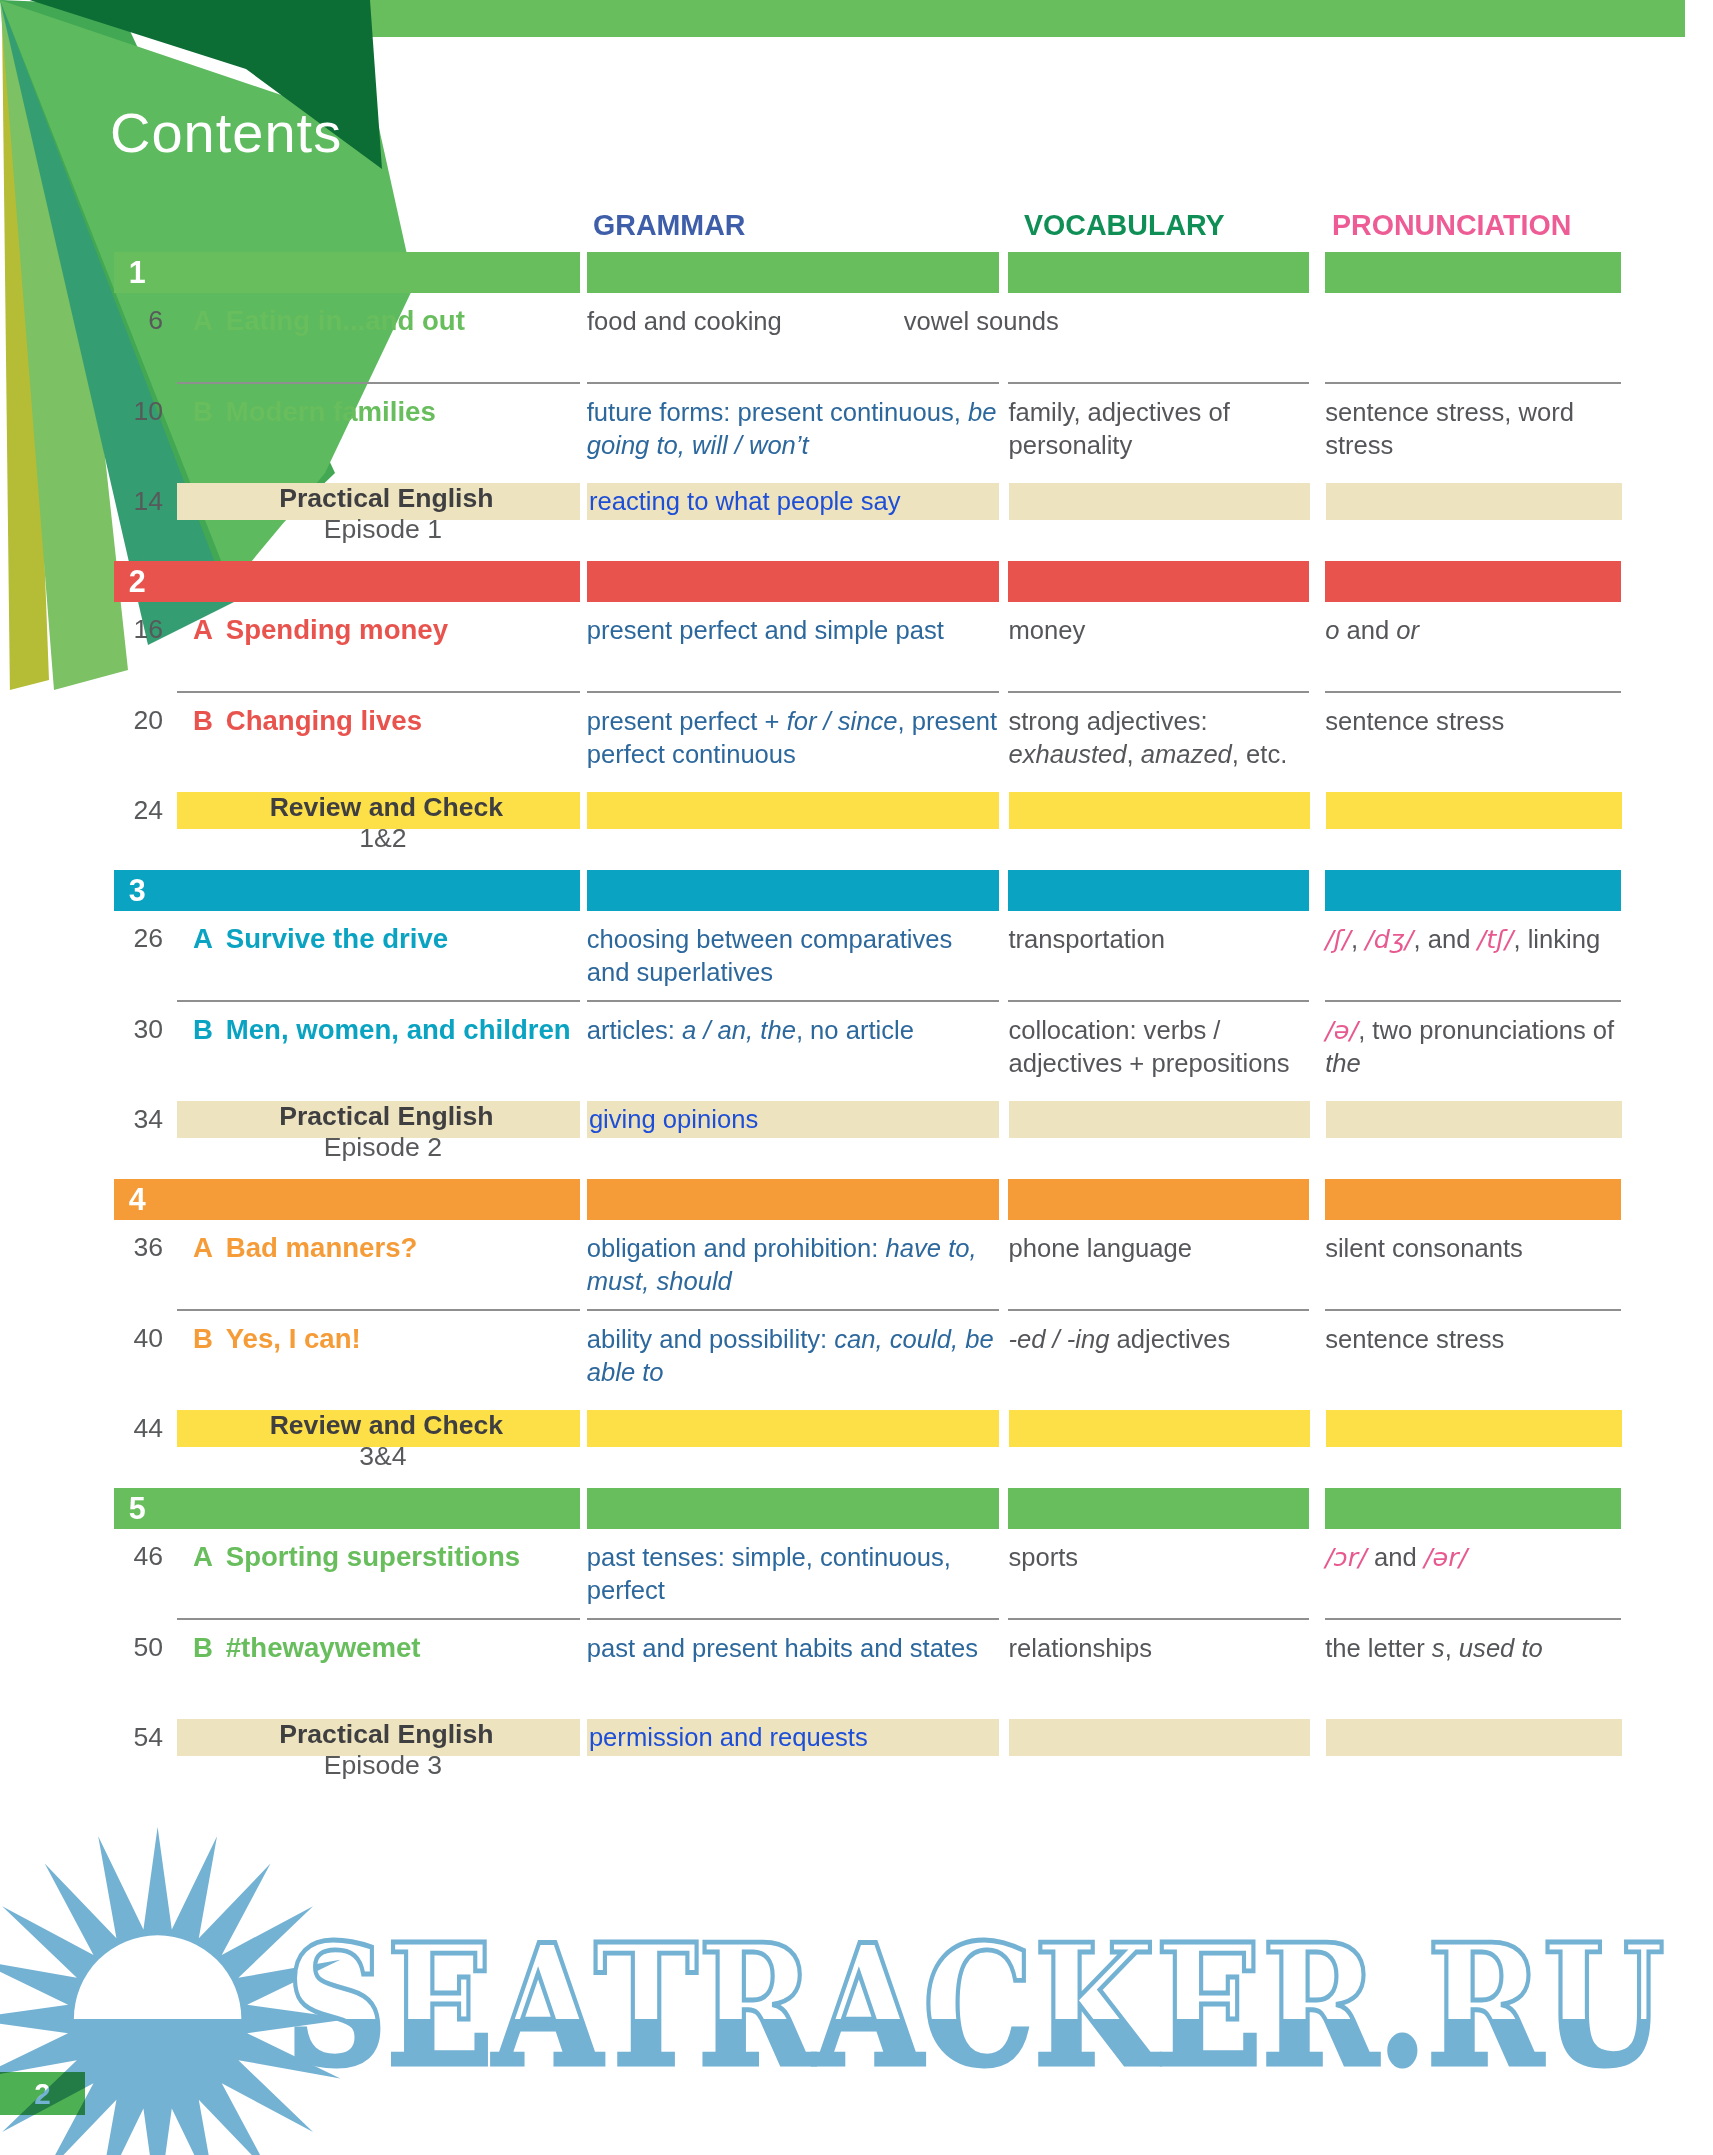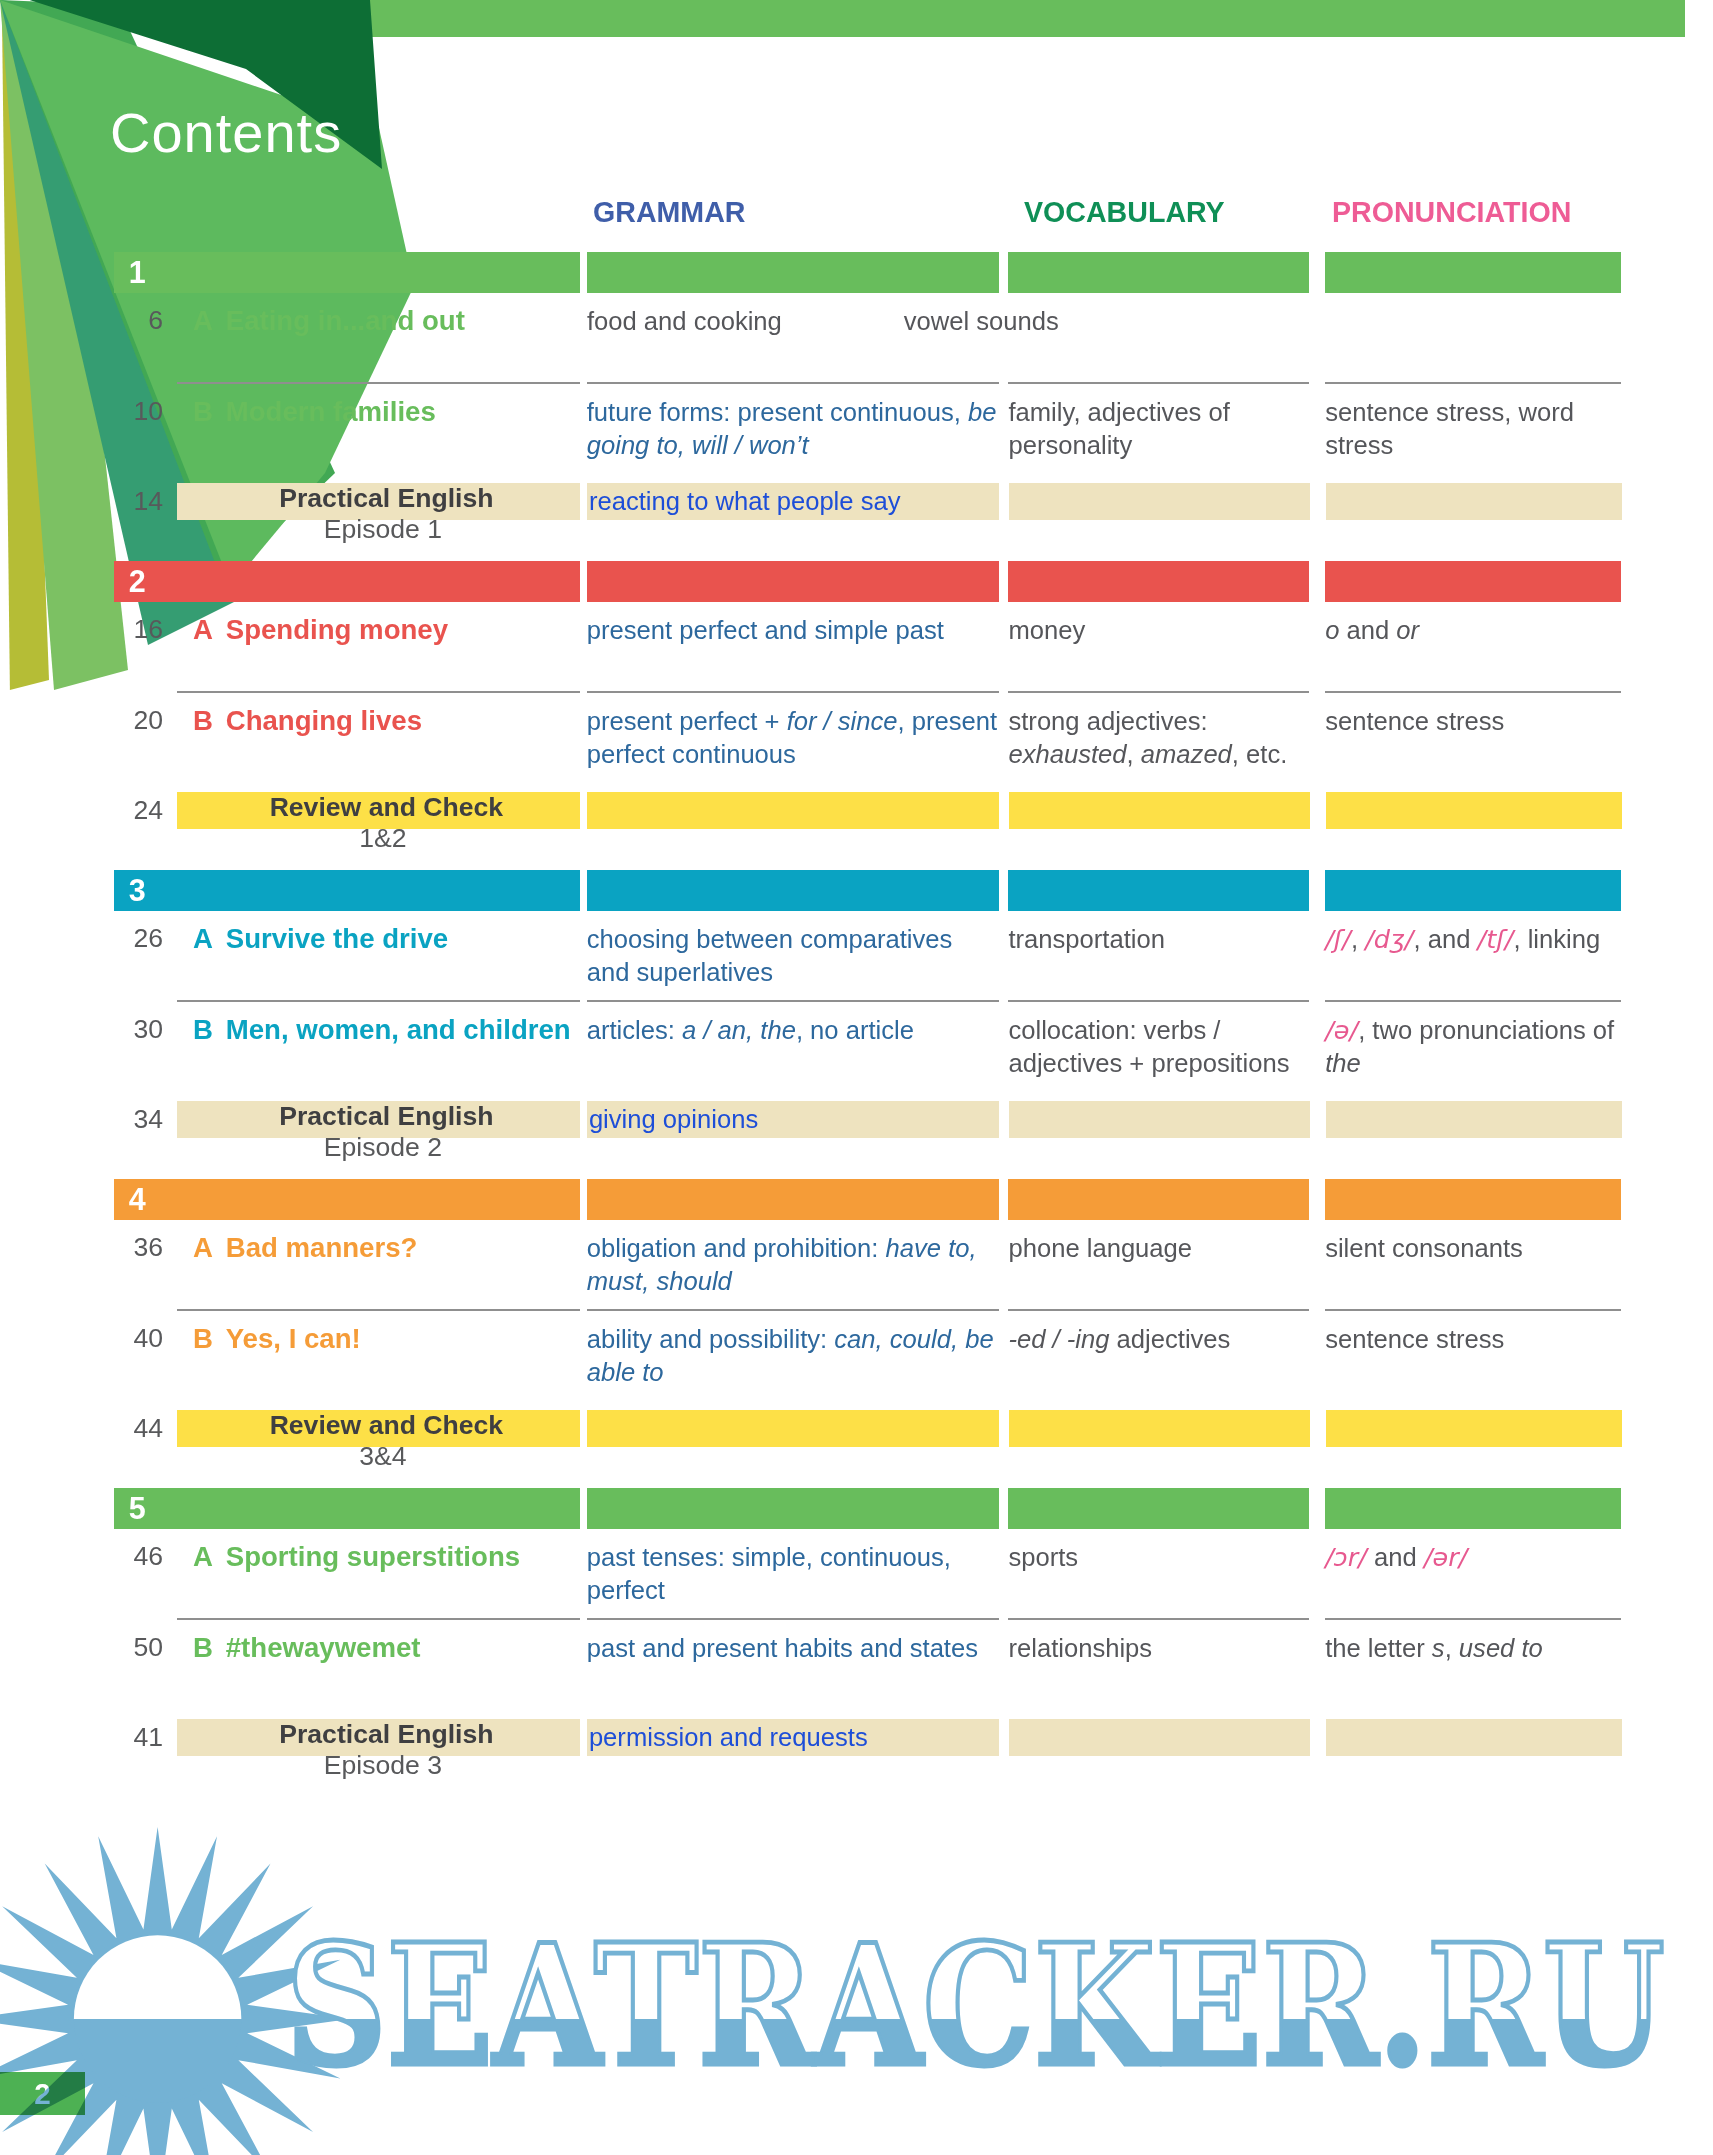--- a/index.html
+++ b/index.html
@@ -16,21 +16,21 @@
   .t-teal  {background:#359d72;clip-path:polygon(0 0,79px 9.9px,256px 591px,148px 645px);}
   .t-mid   {background:#42a854;clip-path:polygon(0 0,118px 4.9px,335px 473px,222px 581px);}
   .t-big   {background:#5dba5e;clip-path:polygon(0 0,379px 128px,414px 286px,325px 473px,231px 586px);}
   .t-dark  {background:#0d6e35;clip-path:polygon(29.6px 0,370px 0,382px 169px,246px 69px);}
   .contents-title{position:absolute;left:110px;top:100px;margin:0;font-size:56px;
         font-weight:normal;color:#fff;letter-spacing:1px;}
 
   
   .content{position:absolute;left:114px;top:215px;width:1507px;z-index:2;}
   .col-headers{position:relative;height:37px;font-weight:bold;font-size:28.6px;}
-  .col-h{position:absolute;bottom:23px;}
+  .col-h{position:absolute;bottom:10px;}
   .h-grammar{left:479px;} .h-vocab{left:910px;} .h-pron{left:1218px;}
 
   .c1{width:466px;margin-right:6.9px;}
   .c2{width:412px;margin-right:9.9px;}
   .c3{width:301px;margin-right:15.8px;}
   .c4{width:296px;margin-right:0;}
 
   .sec{margin-bottom:41px;}
   .sec-bar{display:flex;height:41px;}
   .sec-bar .seg{background:var(--sec);height:41px;}
@@ -341,21 +341,21 @@
     <span class="num">50</span>
     <div class="c1 unit-cell">
       <span class="letter">B</span><span class="ttl">#thewaywemet</span>
     </div>
     <div class="c2 cell grammar-cell"><span>past and present habits and states</span></div>
     <div class="c3 cell"><span>relationships</span></div>
     <div class="c4 cell"><span>the letter </span><span class="it">s</span><span>, </span><span class="it">used to</span></div>
   </div>
 
   <div class="row special tan">
-    <span class="num">41</span>
+    <span class="num">54</span>
     <div class="bar">
       <div class="seg c1s">
         <span class="sp-bold">Practical English</span>
         <span class="sp-rest">Episode 3</span>
       </div>
       <div class="seg c2">
         <span class="sp-text">permission and requests</span>
       </div>
       <div class="seg c3"></div>
       <div class="seg c4"></div>

